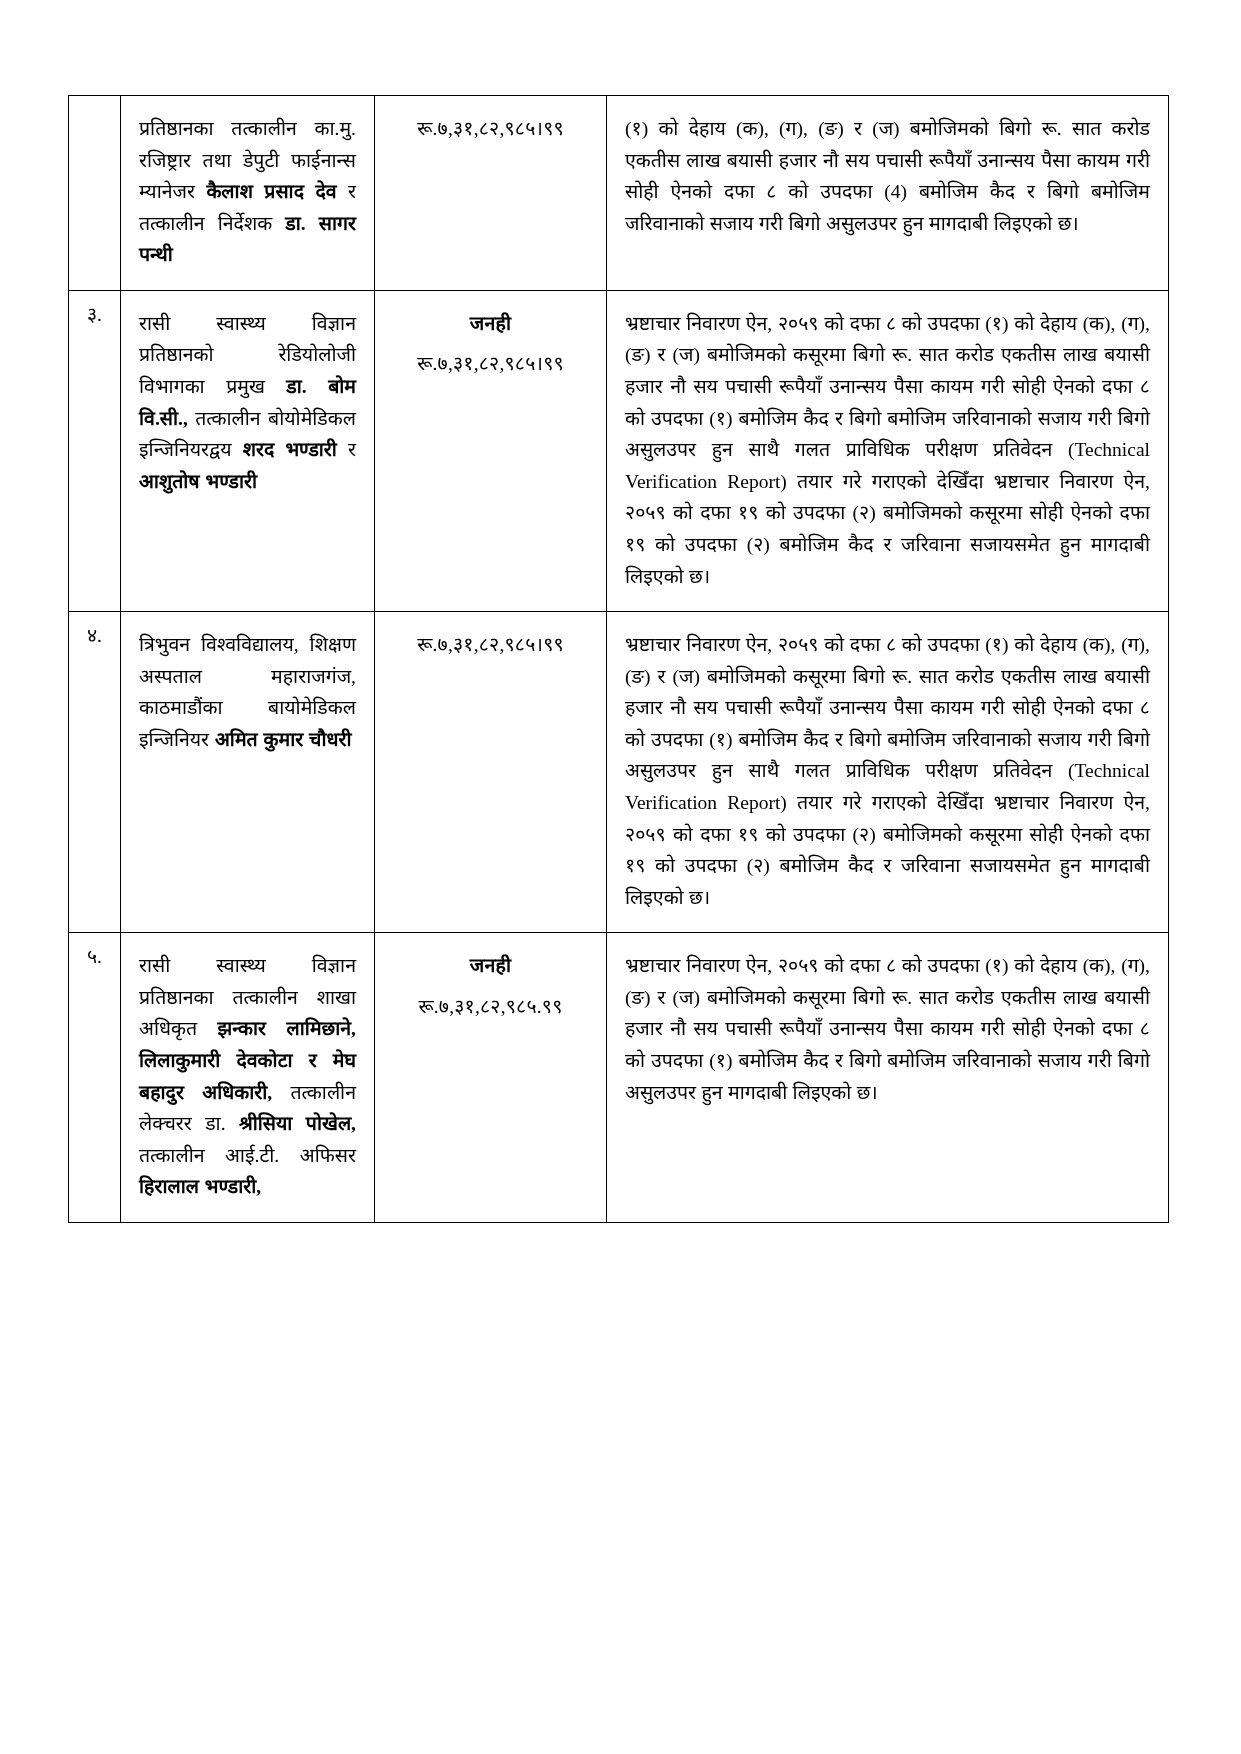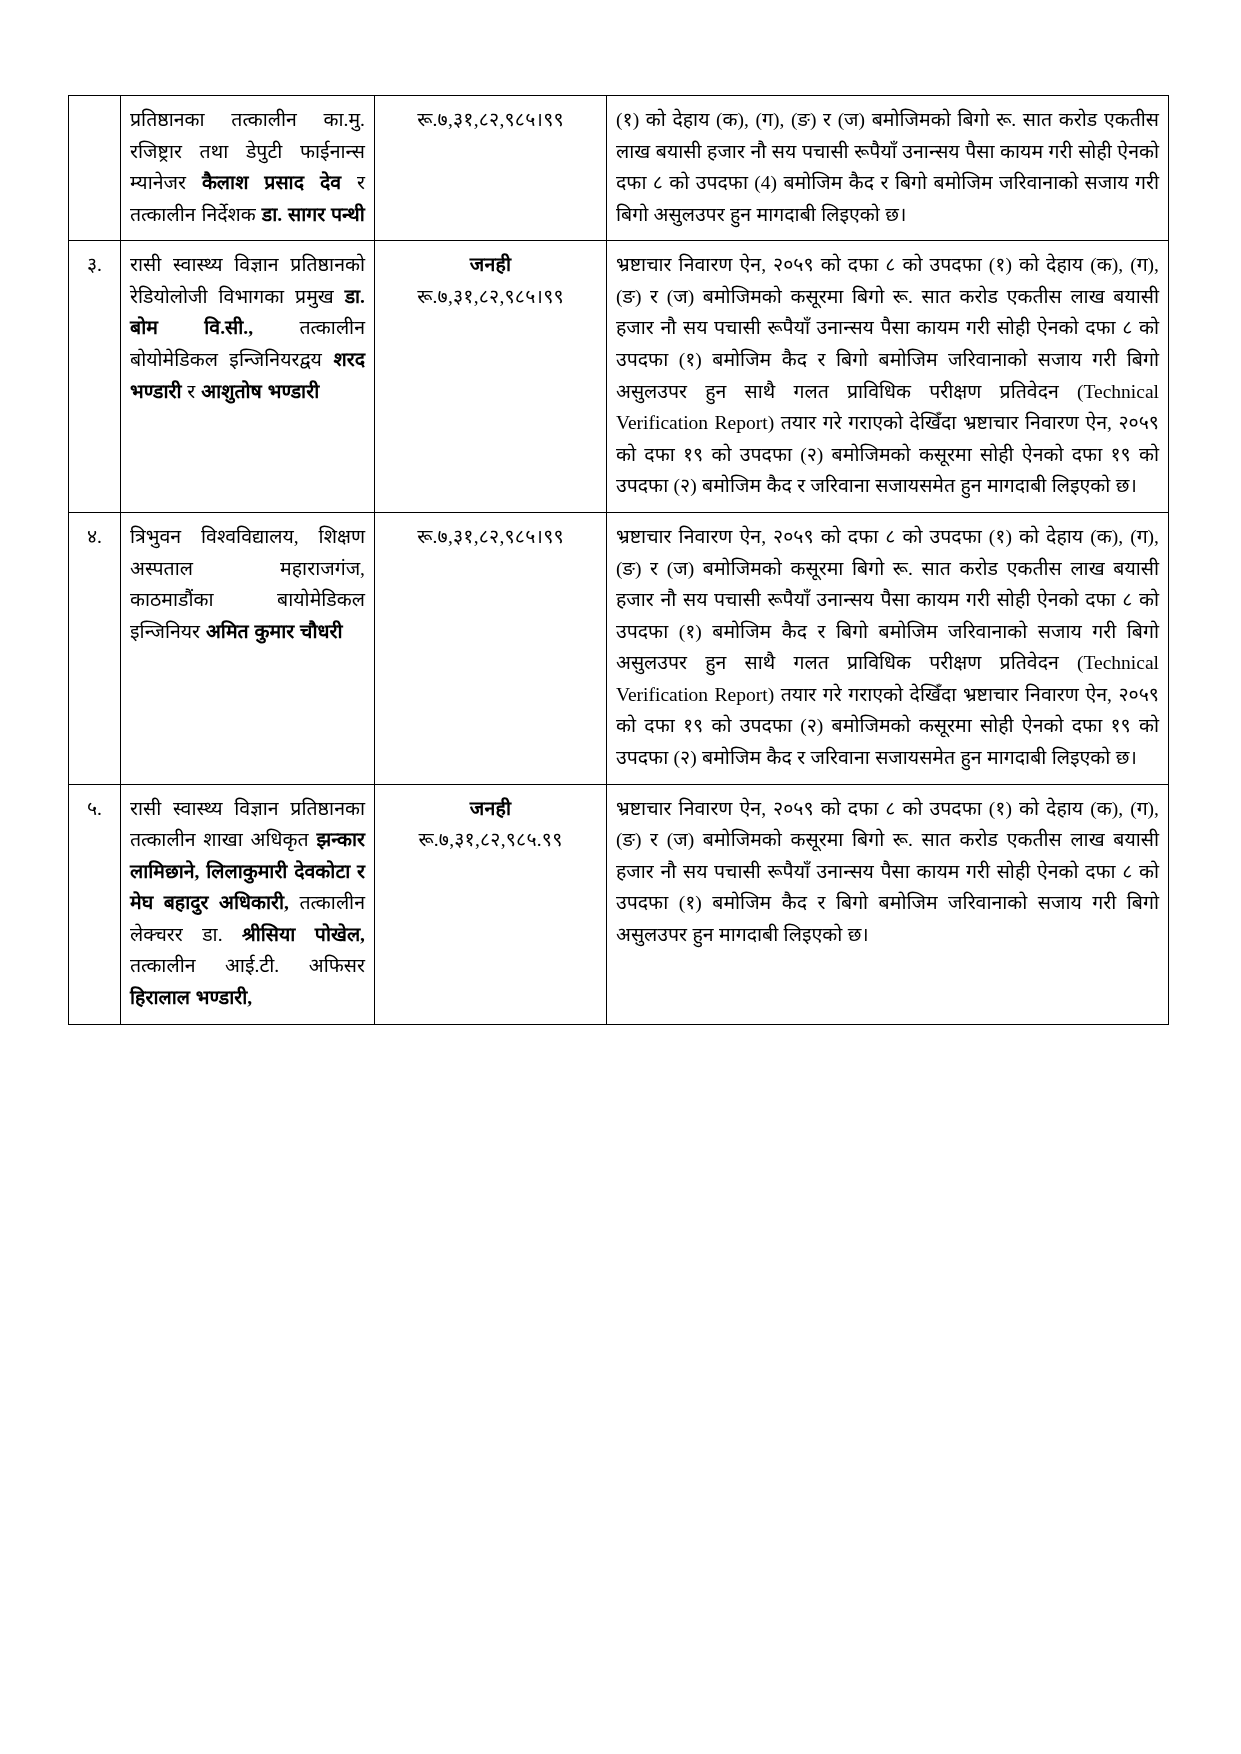--- a/index.html
+++ b/index.html
@@ -38,21 +38,21 @@
   col.c-desc { width: auto; }
 
   .cell-sn {
     text-align: center;
     padding-top: 10px;
     font-size: 19.5px;
   }
   .cell-name p,
   .cell-amt p,
   .cell-desc p {
-    margin: 0;
+    margin: 9px;
     font-family: Liberation Serif, serif;
   }
   .just {
     text-align: justify;
     text-justify: inter-word;
     text-align-last: left;
   }
   .center { text-align: center; }
   .bold { font-weight: bold; text-align: center; }
   .amt-line { letter-spacing: 0.2px; }

